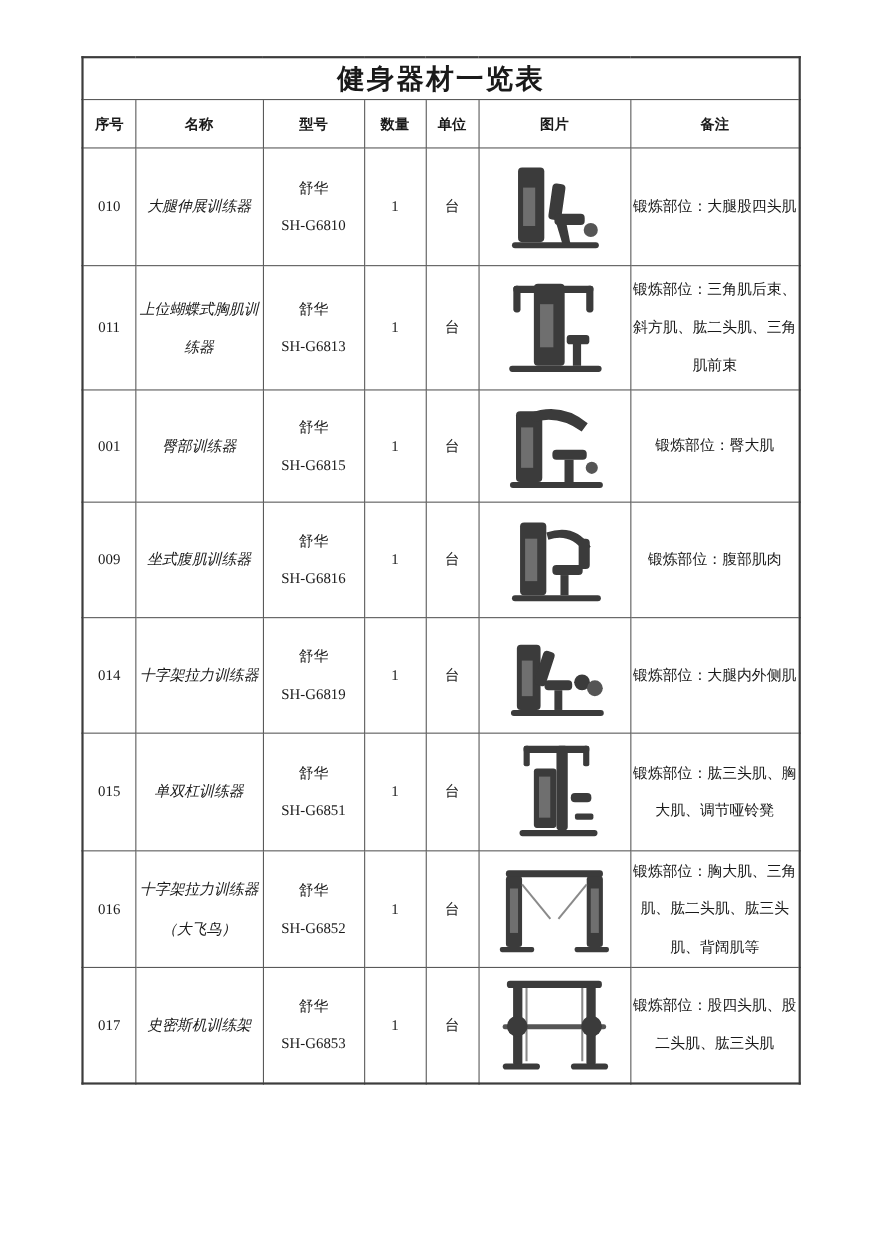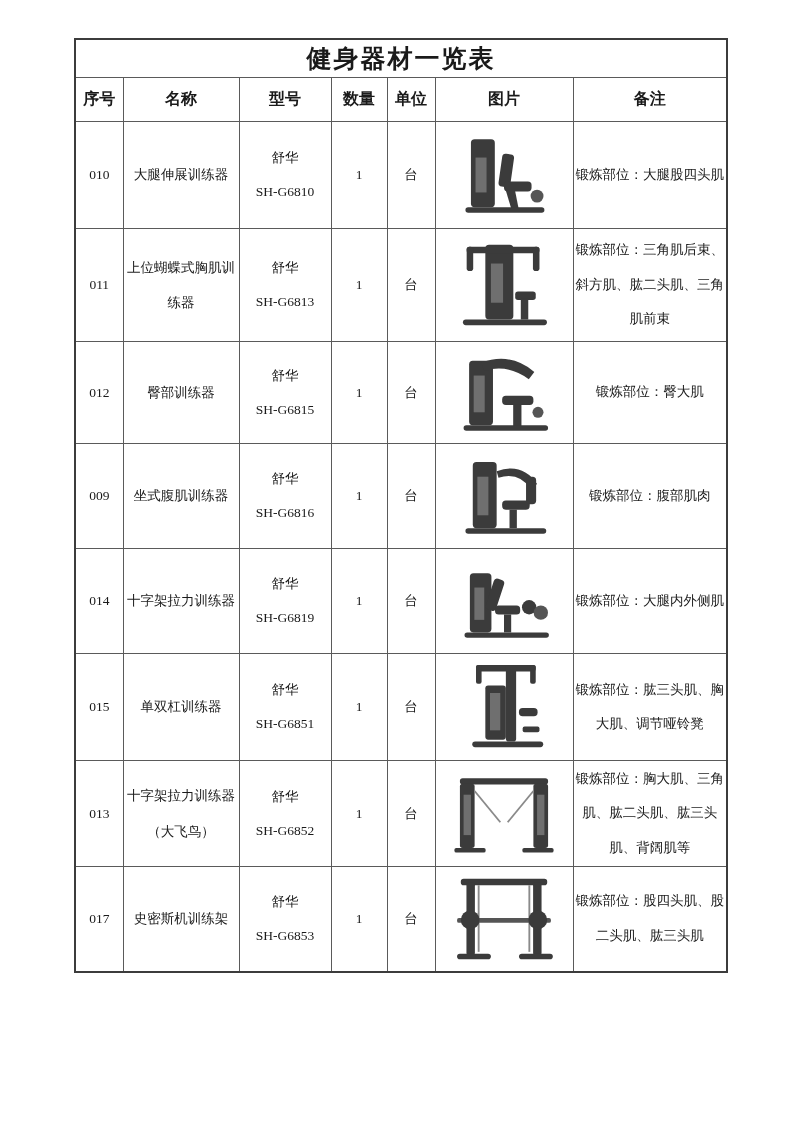--- a/index.html
+++ b/index.html
@@ -1,37 +1,37 @@
 <!DOCTYPE html>
 <html><head>
 <meta charset="utf-8">
 <style>
   html,body{margin:0;padding:0;}
   body{
     width:800px;height:1131px;background:#ffffff;position:relative;
     font-family:"Liberation Serif","DejaVu Serif",serif;color:#1a1a1a;
   }
-  .sheet{position:absolute;left:74px;top:38px;width:524px;}
+  .sheet{position:absolute;left:74px;top:51px;width:524px;}
   table.equip{
     width:652px;border-collapse:collapse;table-layout:fixed;
     border:2px solid #3c3c3c;
   }
   table.equip th, table.equip td{
     border:1px solid #5a5a5a;vertical-align:middle;text-align:center;
     overflow:hidden;padding:0;
   }
   col.c-no{width:48px}col.c-name{width:116px}col.c-model{width:92px}
   col.c-qty{width:56px}col.c-unit{width:48px}col.c-img{width:138px}
   col.c-remark{width:154px}
   .title-row th{
     height:37px;font-size:25px;font-weight:bold;letter-spacing:2px;
   }
-  .head-row th{height:43px;font-size:16px;font-weight:bold;}
+  .head-row th{height:43px;font-size:13px;font-weight:bold;}
   td{font-size:13.5px;}
-  td.name-cell{padding:0 8px;line-height:2.6;}
+  td.name-cell{padding:0 8px;line-height:2.6;font-style:italic;}
   td.model-cell{line-height:2.5;}
   td.remark-cell{padding:0 10px;line-height:2.55;}
   .rh0{height:107px}.rh1{height:113px}.rh2{height:102px}.rh3{height:105px}
   .rh4{height:105px}.rh5{height:107px}.rh6{height:106px}.rh7{height:105px}
   .rh8{height:90px}
   .photo{display:inline-block;vertical-align:middle;}
   .brandline:empty{display:none;}
   svg .m{fill:#3b3b3b}svg .s{fill:#6f6f6f}svg .d{fill:#555}
   svg .cable{stroke:#8a8a8a;stroke-width:2;fill:none}
 </style>
@@ -104,21 +104,21 @@
         <rect class="s" x="46" y="26" width="13" height="42"></rect>
         <rect class="m" x="72" y="56" width="22" height="9" rx="3"></rect>
         <rect class="m" x="78" y="63" width="8" height="23"></rect>
         <rect class="m" x="16" y="86" width="90" height="6" rx="3"></rect>
       </svg>
     </td>
     <td class="remark-cell">锻炼部位：三角肌后束、斜方肌、肱二头肌、三角肌前束</td>
   </tr>
 
   <tr class="rh2">
-    <td>012</td>
+    <td>001</td>
     <td class="name-cell">臀部训练器</td>
     <td class="model-cell">
       <div class="brandline">舒华</div>
       <div>SH-G6815</div>
     </td>
     <td>1</td>
     <td>台</td>
     <td>
       <svg class="photo" width="112" height="90" viewBox="0 0 120 98">
         <rect class="m" x="22" y="14" width="26" height="70" rx="4"></rect>
@@ -199,21 +199,21 @@
         <rect class="s" x="45" y="34" width="11" height="40"></rect>
         <rect class="m" x="76" y="50" width="20" height="9" rx="4"></rect>
         <rect class="m" x="80" y="70" width="18" height="6" rx="2"></rect>
         <rect class="m" x="26" y="86" width="76" height="6" rx="3"></rect>
       </svg>
     </td>
     <td class="remark-cell">锻炼部位：肱三头肌、胸大肌、调节哑铃凳</td>
   </tr>
 
   <tr class="rh6">
-    <td>013</td>
+    <td>016</td>
     <td class="name-cell">十字架拉力训练器（大飞鸟）</td>
     <td class="model-cell">
       <div class="brandline">舒华</div>
       <div>SH-G6852</div>
     </td>
     <td>1</td>
     <td>台</td>
     <td>
       <svg class="photo" width="118" height="90" viewBox="0 0 120 98">
         <rect class="m" x="12" y="10" width="96" height="7" rx="3"></rect>

